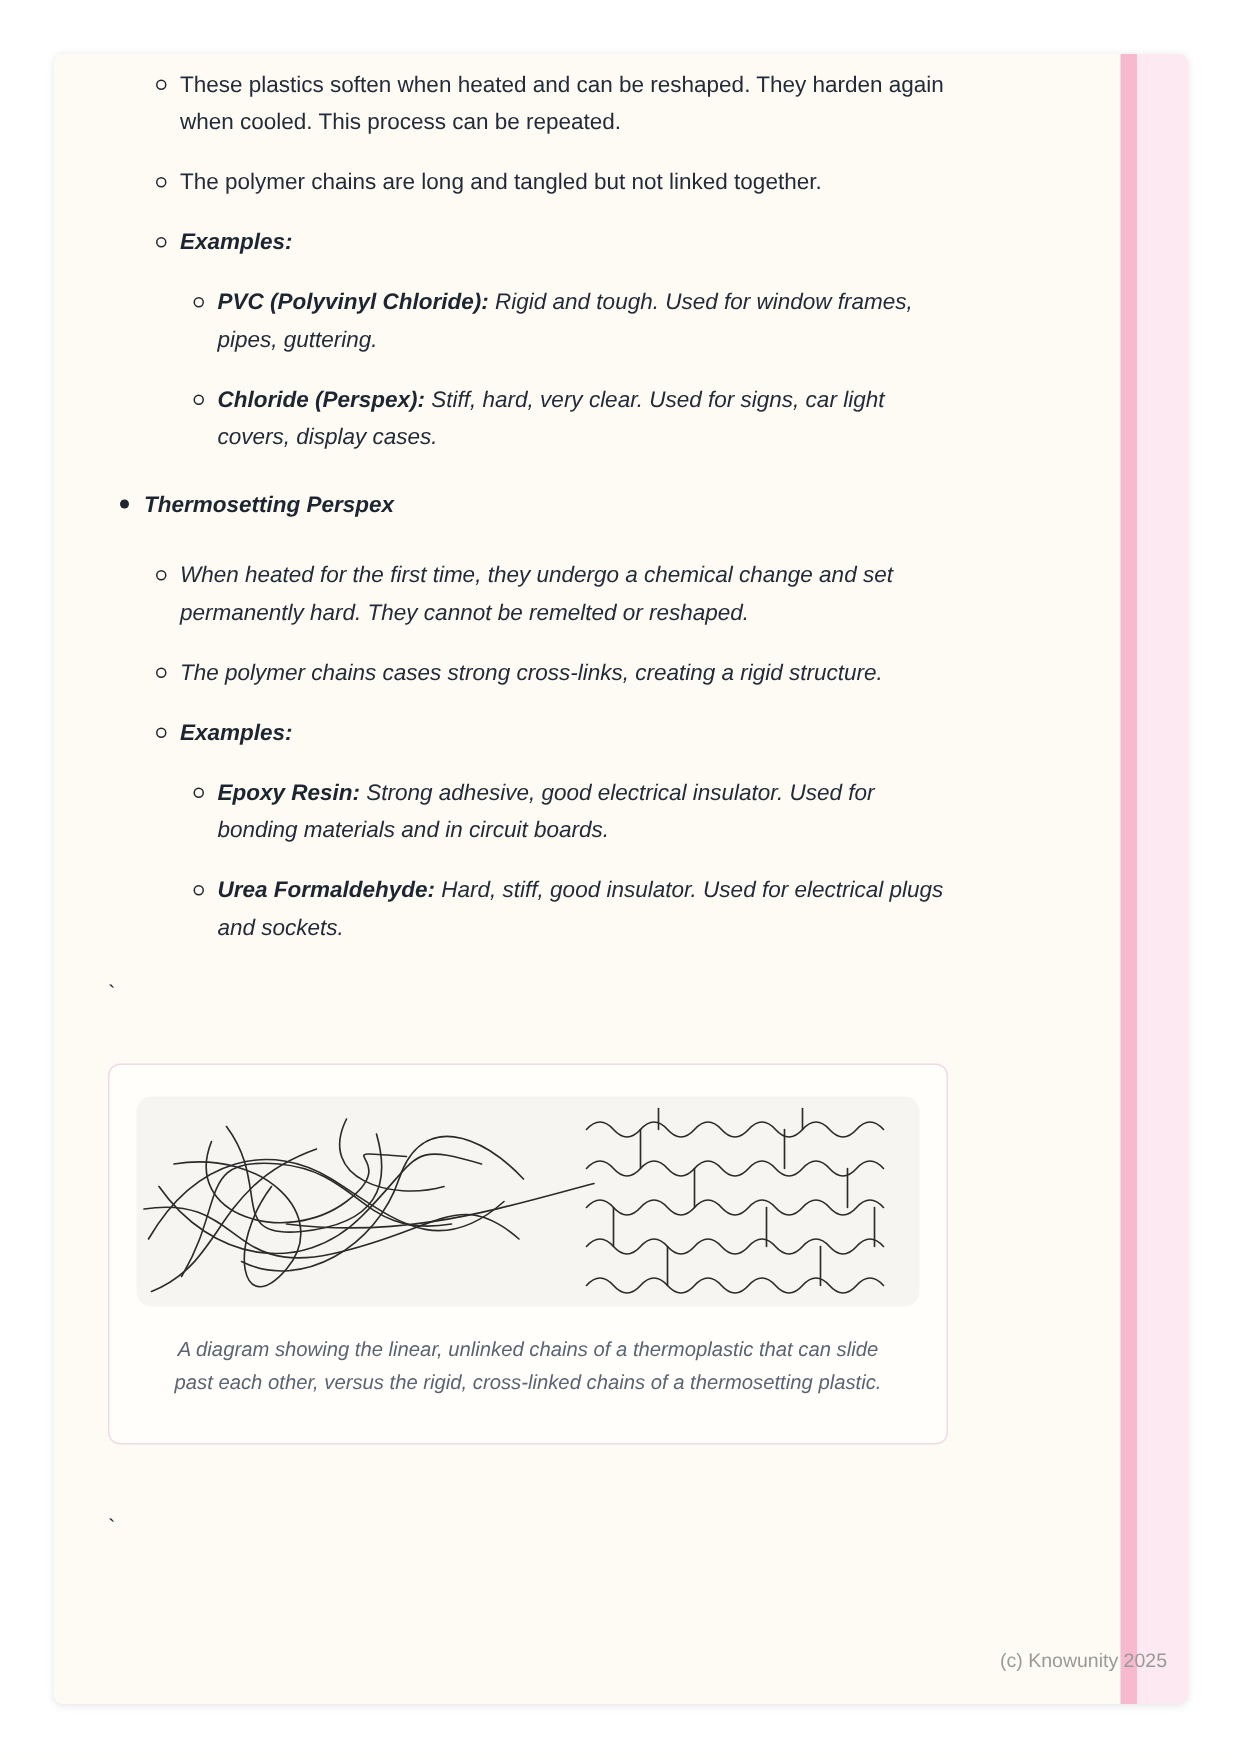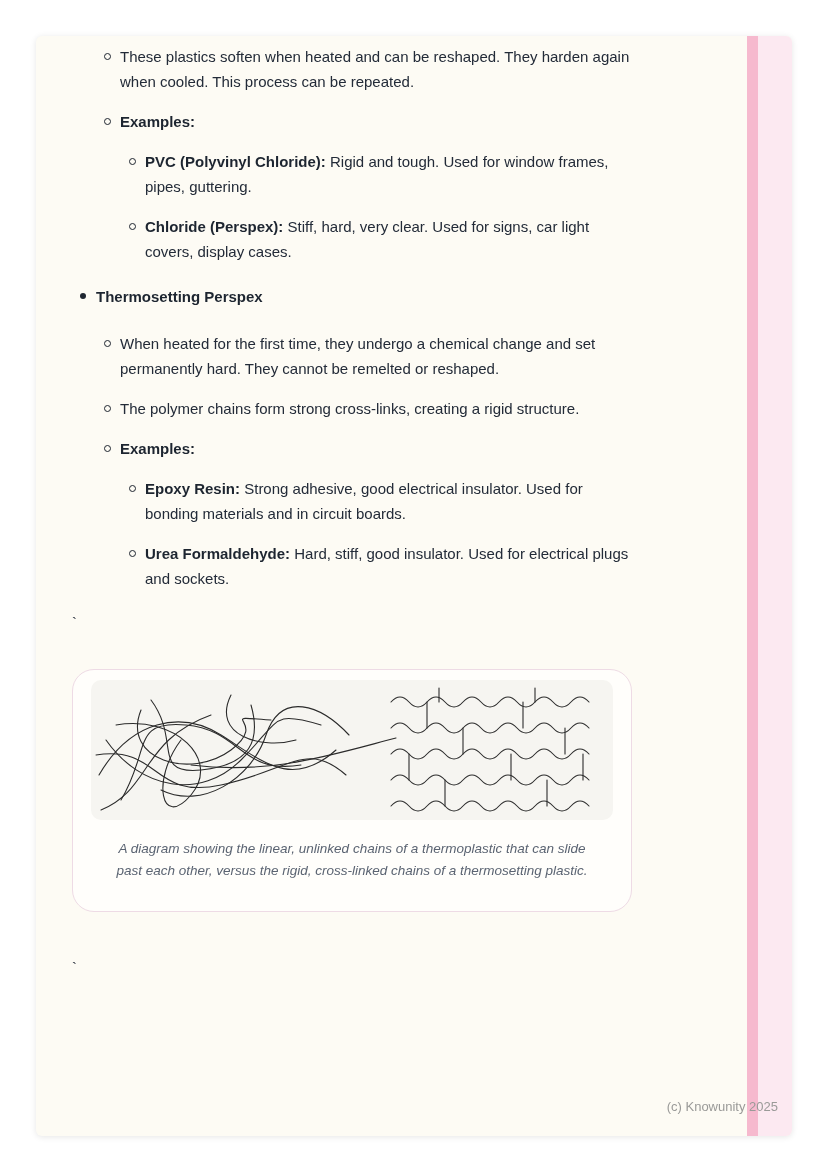--- a/index.html
+++ b/index.html
@@ -50,21 +50,21 @@
   .content {
     position: relative;
     z-index: 1;
     padding: 8px 160px 0 36px;
     color: #232b38;
     font-size: 15px;
     line-height: 25px;
   }
   ul { list-style: none; margin: 0; padding: 0; }
   li { position: relative; margin-bottom: 15px; }
-  li:last-child { margin-bottom: 0; }
+  li:last-child { margin-bottom: 0; font-style: italic; }
   li::before {
     content: "";
     position: absolute;
     top: 9px;
     width: 5px;
     height: 5px;
     border-radius: 50%;
   }
   li.c::before { border: 1.2px solid #1f2630; background: transparent; }
   li.d::before { background: #1f2630; width: 6px; height: 6px; }
@@ -87,23 +87,23 @@
     margin-top: 22px;
     font-size: 15px;
     color: #232b38;
     line-height: 20px;
   }
   .figure-card {
     margin-top: 36px;
     width: 560px;
     box-sizing: border-box;
     border: 1px solid #eedbe5;
-    border-radius: 22px;
+    border-radius: 8px;
     background: #fffefb;
-    padding: 10px 18px 30px 18px;
+    padding: 21px 18px 30px 18px;
   }
   .diagram-panel {
     background: #f6f5f1;
     border-radius: 10px;
     overflow: hidden;
   }
   .diagram-panel svg { display: block; }
   .figure-caption {
     margin: 18px 18px 0 18px;
     font-style: italic;
@@ -130,20 +130,23 @@
     <div class="accent-band"></div>
     <div class="accent-stripe"></div>
 
     <div class="content">
 
       <ul class="l2">
         <li class="c">
           <span>These plastics soften when heated and can be reshaped. They harden again when cooled. This process can be repeated.</span>
         </li>
         <li class="c">
+          <span>The polymer chains are long and tangled but not linked together.</span>
+        </li>
+        <li class="c">
           <strong>Examples:</strong>
           <ul class="l3">
             <li class="c">
               <strong>PVC (Polyvinyl Chloride):</strong>
               <span>Rigid and tough. Used for window frames, pipes, guttering.</span>
             </li>
             <li class="c">
               <strong>Chloride (Perspex):</strong>
               <span>Stiff, hard, very clear. Used for signs, car light covers, display cases.</span>
             </li>
@@ -152,21 +155,21 @@
       </ul>
 
       <ul class="l1">
         <li class="d">
           <strong>Thermosetting Perspex</strong>
           <ul class="l2">
             <li class="c">
               <span>When heated for the first time, they undergo a chemical change and set permanently hard. They cannot be remelted or reshaped.</span>
             </li>
             <li class="c">
-              <span>The polymer chains form strong cross-links, creating a rigid structure.</span>
+              <span>The polymer chains cases strong cross-links, creating a rigid structure.</span>
             </li>
             <li class="c">
               <strong>Examples:</strong>
               <ul class="l3">
                 <li class="c">
                   <strong>Epoxy Resin:</strong>
                   <span>Strong adhesive, good electrical insulator. Used for bonding materials and in circuit boards.</span>
                 </li>
                 <li class="c">
                   <strong>Urea Formaldehyde:</strong>

